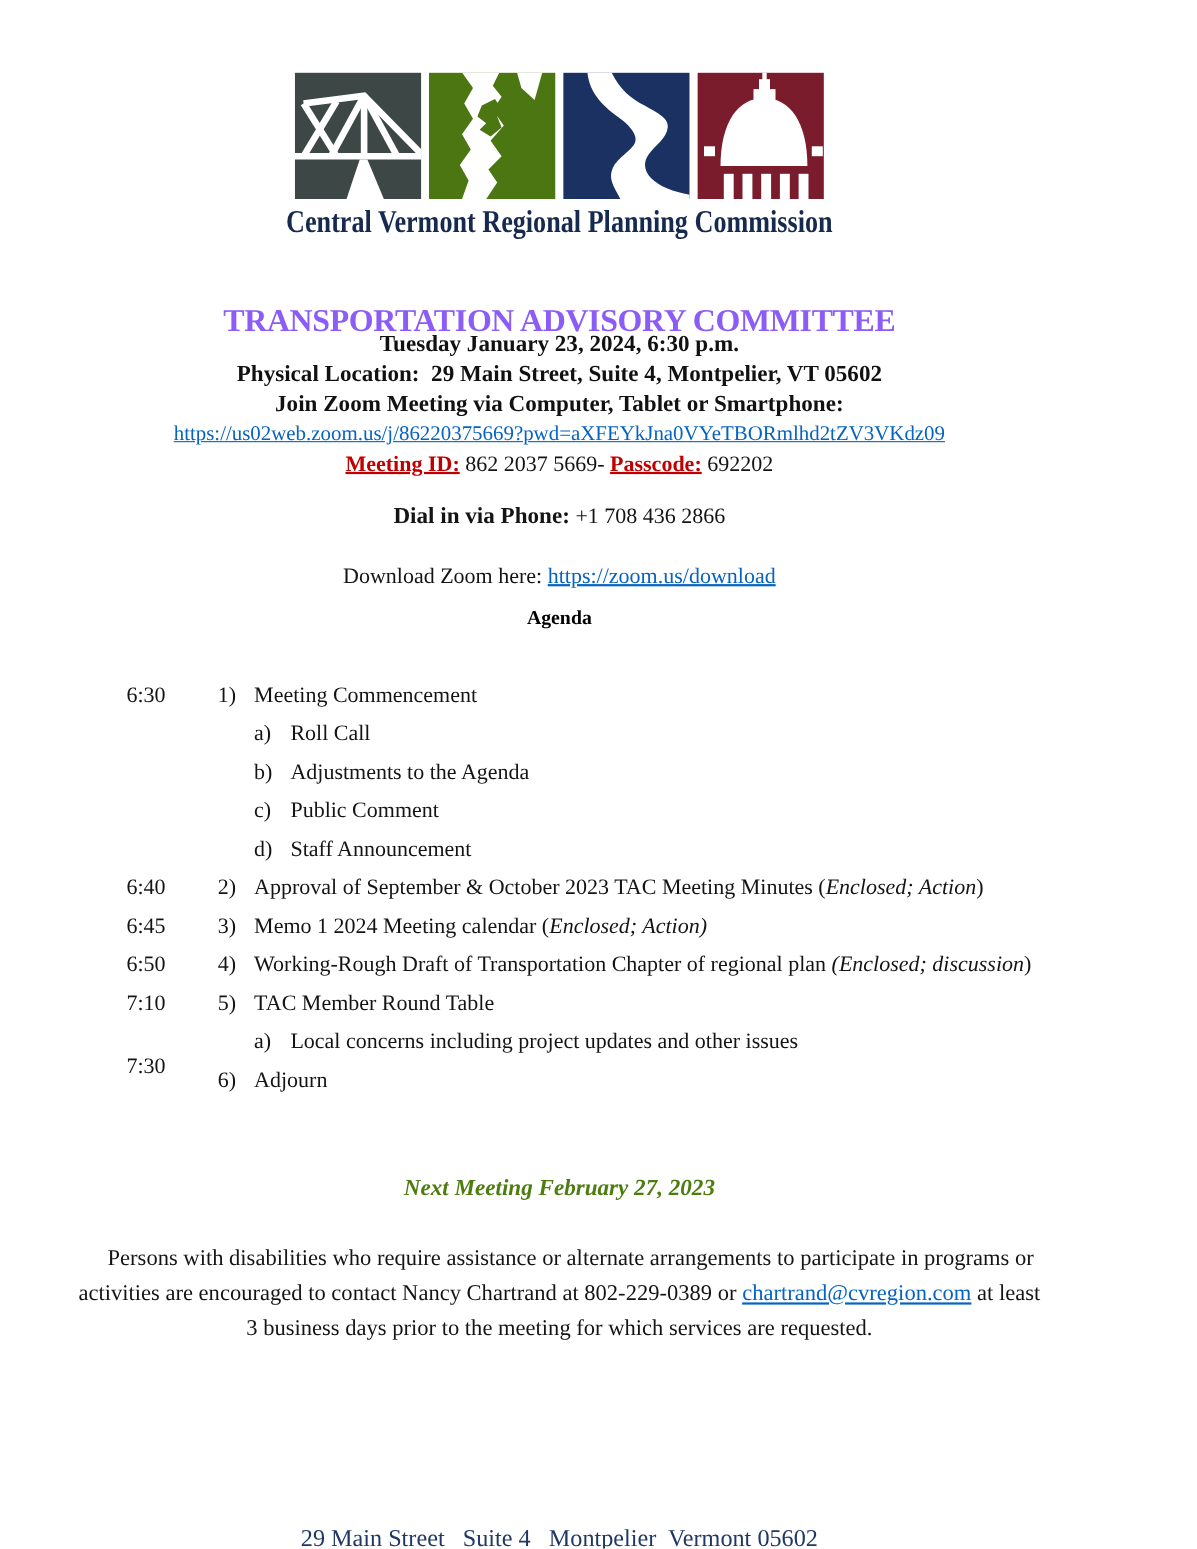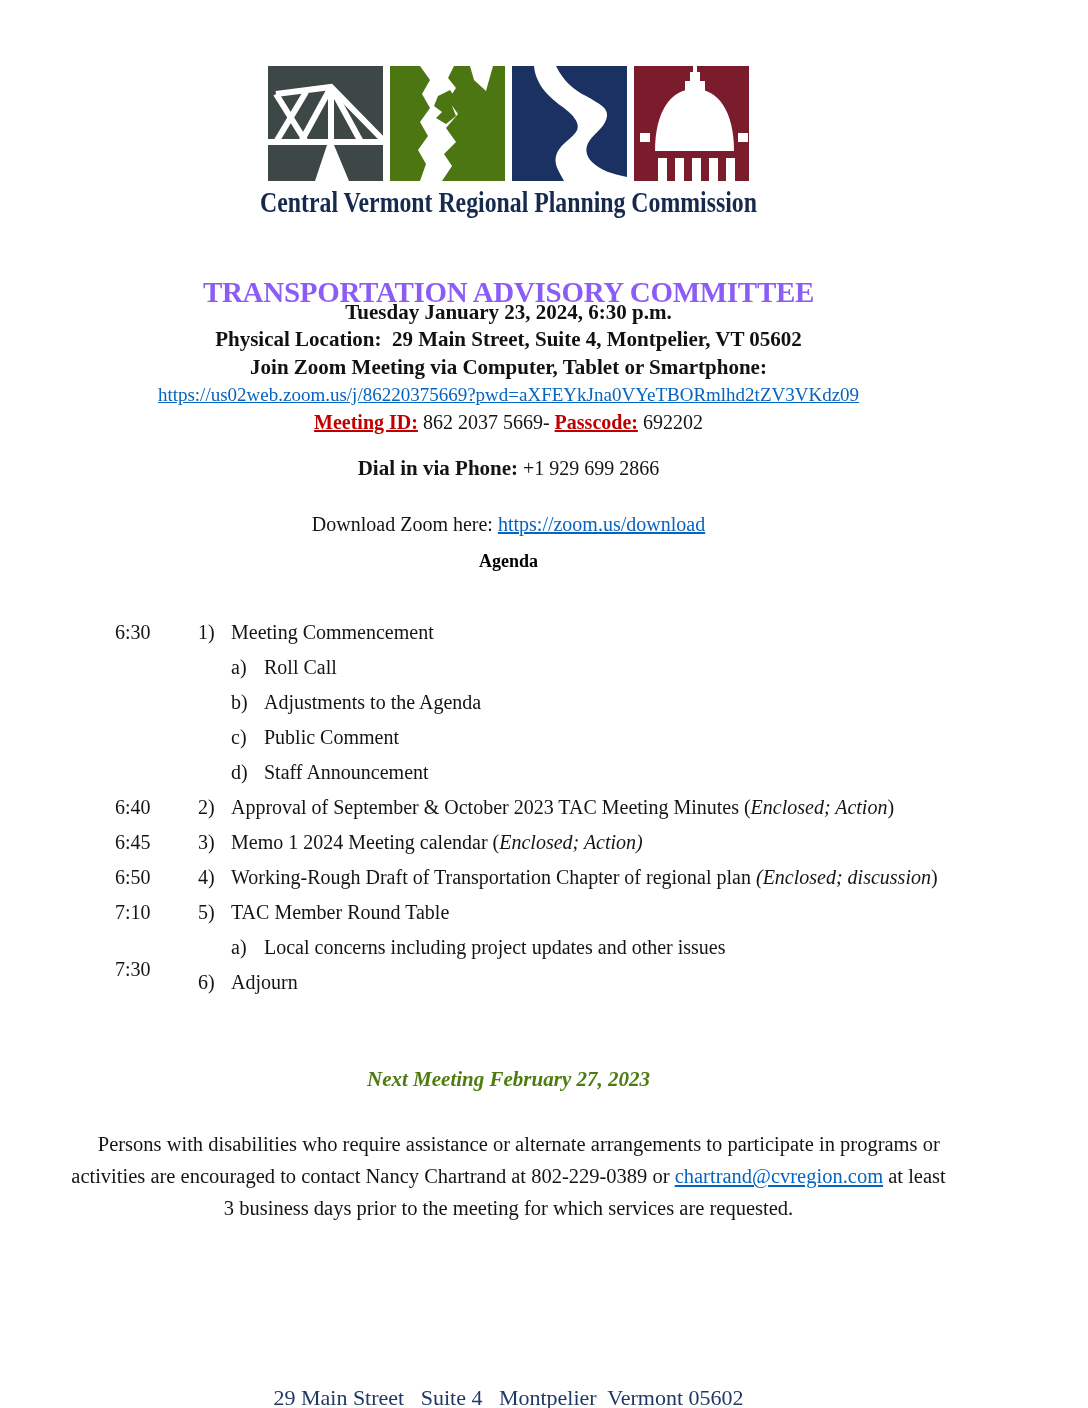--- a/index.html
+++ b/index.html
@@ -115,21 +115,21 @@
 
   <div class="abs center join-url">
     <span class="link">https://us02web.zoom.us/j/86220375669?pwd=aXFEYkJna0VYeTBORmlhd2tZV3VKdz09</span>
   </div>
 
   <div class="abs center meeting-line">
     <span class="red-label prewrap">Meeting ID:</span><span class="prewrap"> 862 2037 5669- </span><span class="red-label prewrap">Passcode:</span><span class="prewrap"> 692202</span>
   </div>
 
   <div class="abs center dial-line">
-    <b class="prewrap" style="font-size:21px">Dial in via Phone:</b><span class="prewrap"> +1 929 699 2866</span>
+    <b class="prewrap" style="font-size:21px">Dial in via Phone:</b><span class="prewrap"> +1 708 436 2866</span>
   </div>
 
 
   <div class="abs center download-line">
     <span class="prewrap">Download Zoom here: </span><span class="link">https://zoom.us/download</span>
   </div>
 
   <div class="abs center agenda-h">Agenda</div>
 
   <div class="abs agenda-list">

